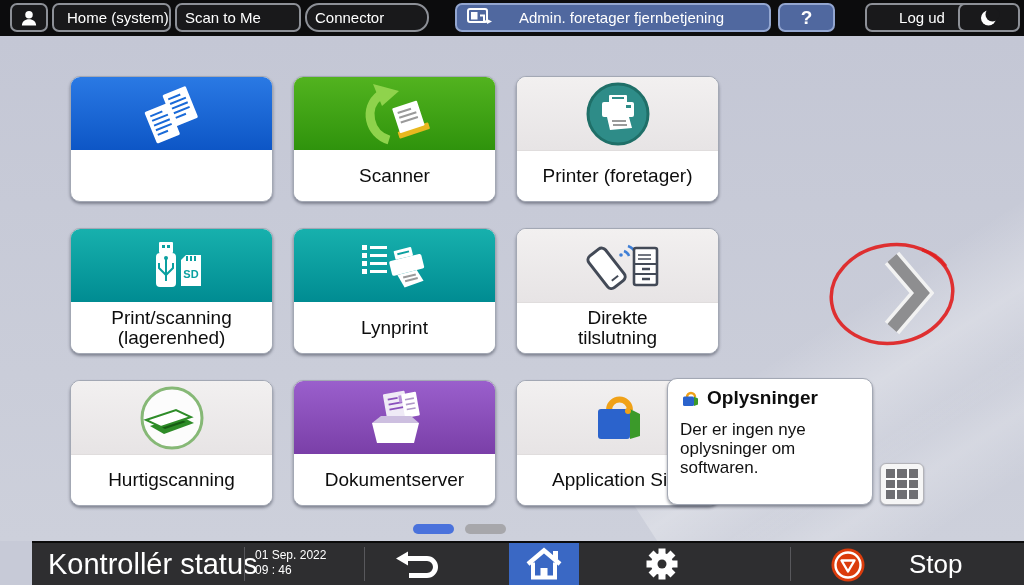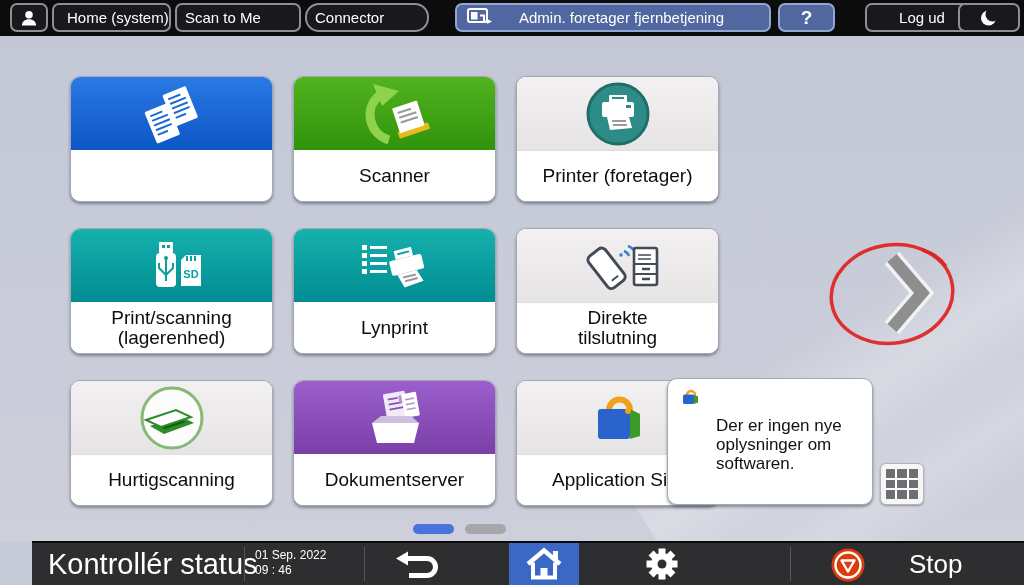--- a/index.html
+++ b/index.html
@@ -40,21 +40,21 @@
   .tile.light .tile-head{background:linear-gradient(#f2f0f0,#e7e4e5);border-bottom:1px solid #e0dddd;}
   .tile-icon{display:flex;align-items:center;justify-content:center;}
   .tile-label{flex:1;background:#fff;display:flex;flex-direction:column;align-items:center;
               justify-content:center;font-size:19px;color:#0d0d0d;line-height:1.05;text-align:center;}
 
   
   .widget{position:absolute;left:667px;top:342px;width:206px;height:127px;box-sizing:border-box;
           background:#fff;border:1px solid #a3a8b4;border-radius:10px;
           box-shadow:0 2px 3px rgba(40,45,60,.45);padding:8px 12px;cursor:pointer;}
   .widget-head{display:flex;align-items:center;gap:7px;font-size:19px;font-weight:bold;color:#0d0d0d;}
-  .widget-body{margin-top:11px;font-size:17px;line-height:1.13;color:#111;width:160px;margin-left:36px;}
+  .widget-body{margin-top:11px;font-size:17px;line-height:1.13;color:#111;width:160px;}
 
   
   .grid-btn{position:absolute;left:880px;top:427px;width:44px;height:42px;box-sizing:border-box;
             background:#f6f6f6;border:1px solid #b3b3b8;border-radius:6px;
             box-shadow:0 1px 2px rgba(40,45,60,.4);padding:5px;cursor:pointer;}
   .grid-btn .cells{width:100%;height:100%;display:grid;grid-template-columns:1fr 1fr 1fr;
             grid-template-rows:1fr 1fr 1fr;gap:2px;background:#fff;}
   .grid-btn .cells span{background:#6f6f73;}
 
   
@@ -318,20 +318,21 @@
   </div>
     </div>
 
   <div class="widget">
     <div class="widget-head">
       <svg width="20" height="18" viewBox="0 0 20 18">
         <path d="M7,8 a4,4 0 0 1 8,0" stroke="#f0a117" stroke-width="2.5" fill="none"></path>
         <rect x="3" y="7.5" width="11" height="9.5" rx="1.5" fill="#2b63cc"></rect>
         <polygon points="14,7.5 18,9.5 18,15.5 14,17" fill="#3b9a2a"></polygon>
       </svg>
+      <span>Oplysninger</span>
     </div>
     <div class="widget-body">Der er ingen nye oplysninger om softwaren.</div>
   </div>
 
   <div class="grid-btn">
     <div class="cells">
       <span></span>
         <span></span>
         <span></span>
         <span></span>

